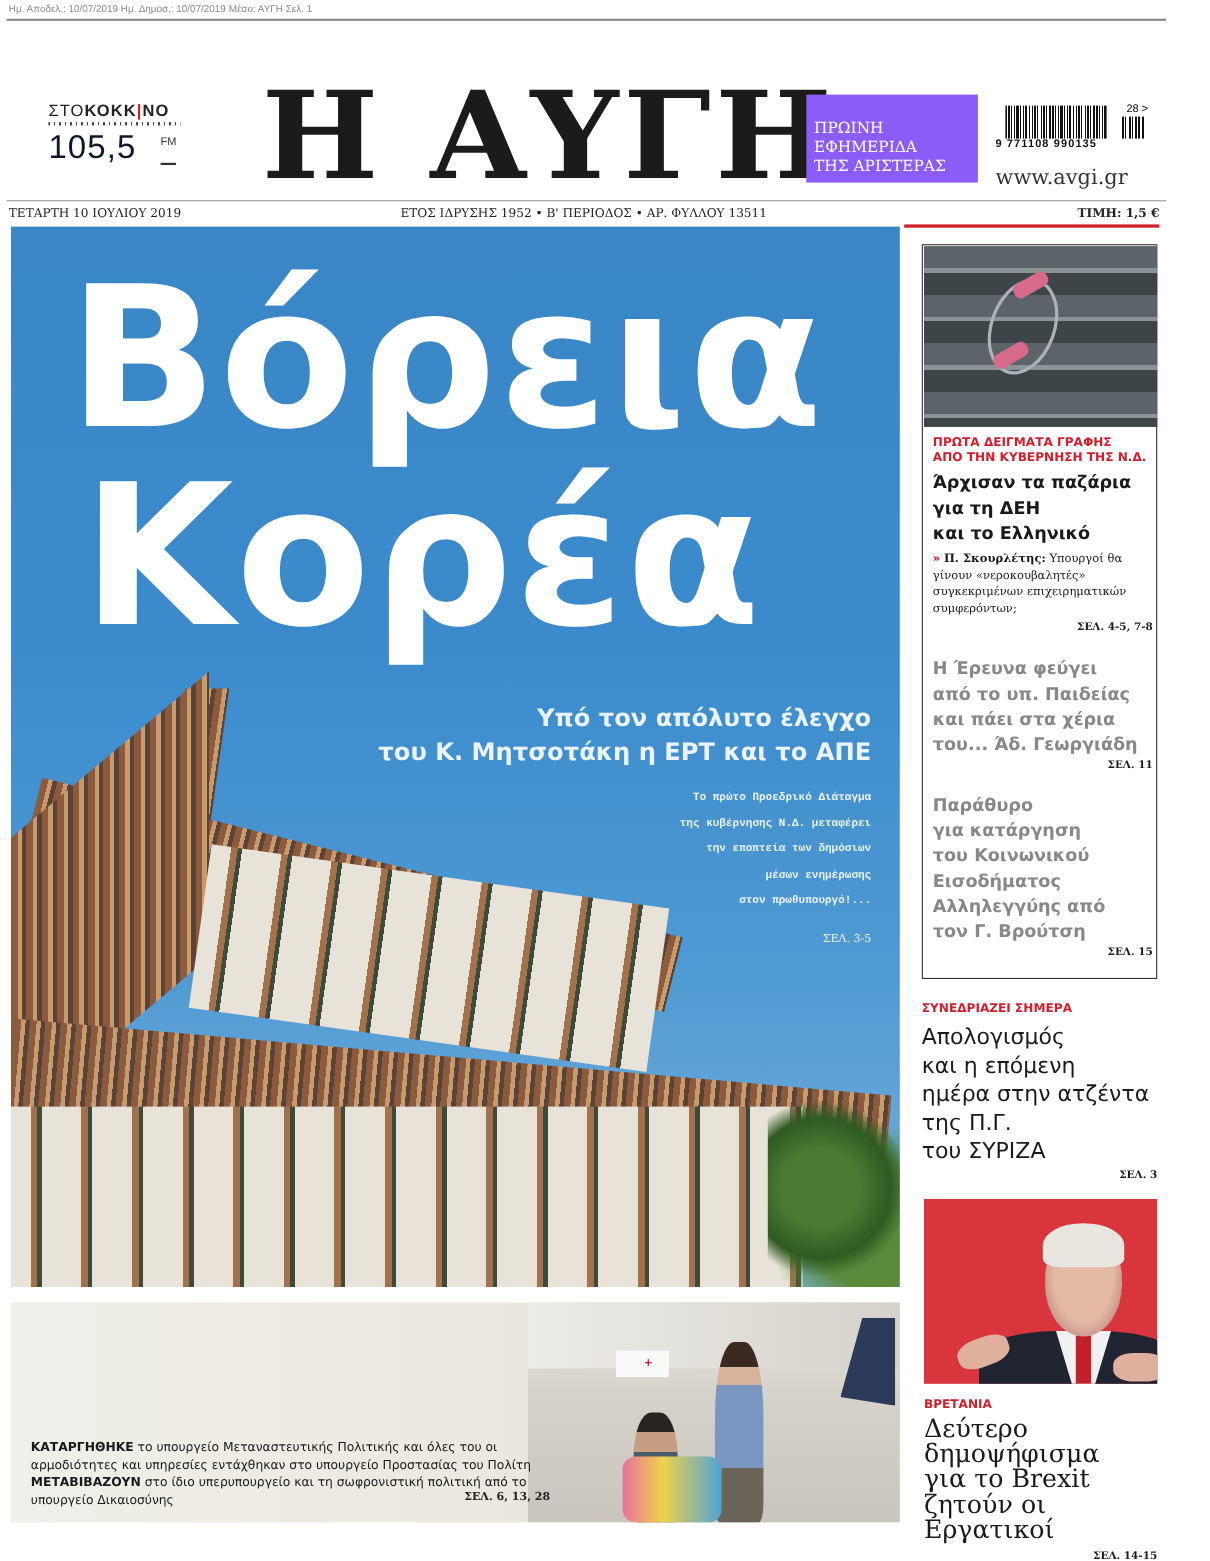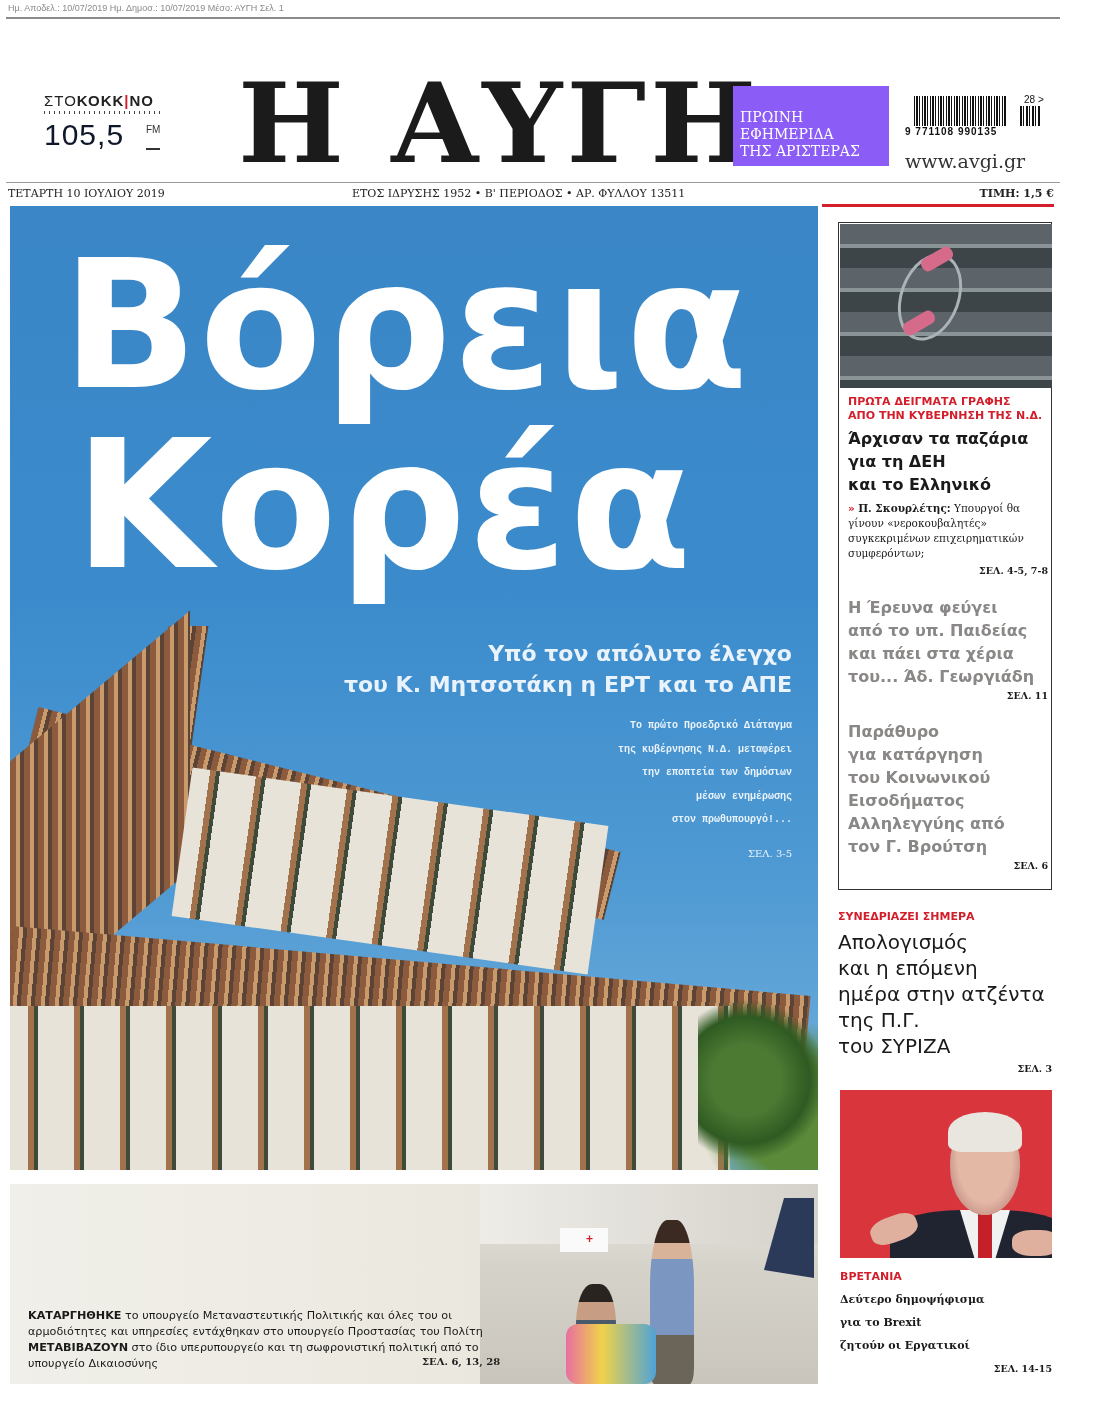--- a/index.html
+++ b/index.html
@@ -26,21 +26,21 @@
     background: repeating-linear-gradient(90deg, #111 0 1px, #fff 1px 2px, #111 2px 4px, #fff 4px 5px, #111 5px 6px, #fff 6px 8px); }
   .barcode-num { position: absolute; left: 905px; top: 126px; font-size: 10px; letter-spacing: 1px; color: #111; font-weight: bold; }
   .barcode-addon { position: absolute; left: 1020px; top: 106px; width: 20px; height: 20px;
     background: repeating-linear-gradient(90deg, #111 0 2px, #fff 2px 3px, #111 3px 4px, #fff 4px 6px); }
   .barcode-addon-num { position: absolute; left: 1024px; top: 94px; font-size: 10px; color: #111; }
   .site-url { position: absolute; left: 905px; top: 150px; font-family: "DejaVu Serif", serif; font-size: 19px; color: #333; }
 
   .date-rule { position: absolute; left: 6px; top: 182px; width: 1054px; height: 1px; background: #999; }
   .dateline { position: absolute; top: 187px; font-family: "DejaVu Serif", serif; font-size: 11px; color: #222; white-space: nowrap; }
   .dateline.left { left: 8px; }
-  .dateline.center { left: 352px; }
+  .dateline.center { left: 364px; }
   .dateline.right { right: 46px; font-weight: 700; }
 
   
   .hero { position: absolute; left: 10px; top: 206px; width: 808px; height: 964px; background: linear-gradient(180deg, #3a86c6 0%, #3b8bcc 40%, #4f9ad3 70%, #79b3de 100%); overflow: hidden; }
   .hero-title { position: absolute; left: 0; width: 808px; text-align: center; color: #fff; font-family: "DejaVu Sans", sans-serif; font-weight: 700; font-size: 178px; line-height: 180px; letter-spacing: 2px; }
   .hero-title.l1 { top: 30px; left: -8px; }
   .hero-title.l2 { top: 210px; left: -30px; }
   .hero-sub { position: absolute; right: 26px; top: 432px; text-align: right; color: #eaf3fb; font-family: "DejaVu Sans", sans-serif; font-weight: 700; font-size: 22px; line-height: 31px; }
   .hero-body { position: absolute; right: 26px; top: 508px; text-align: right; color: #eaf3fb; font-family: Liberation Mono, monospace; font-weight: 700; font-size: 10px; line-height: 23.5px; }
   .hero-page { position: absolute; right: 26px; top: 642px; color: #eaf3fb; font-family: "DejaVu Serif", serif; font-size: 10px; }
@@ -85,21 +85,21 @@
   .s4 .side-headline { font-size: 20px; line-height: 26px; margin-top: 5px; font-weight: 400; }
   .corbyn { position: absolute; left: 840px; top: 1090px; width: 212px; height: 168px; background: #d9353c; overflow: hidden; }
   .corbyn-head { position: absolute; left: 110px; top: 30px; width: 70px; height: 95px; background: radial-gradient(ellipse at 50% 40%, #e3b8a5 0 55%, #c9958a 75%); border-radius: 45% 45% 50% 50%; }
   .corbyn-hair { position: absolute; left: 108px; top: 22px; width: 74px; height: 40px; background: #e9e5df; border-radius: 50% 50% 20% 20%; }
   .corbyn-body { position: absolute; left: 50px; top: 120px; width: 180px; height: 60px; background: #1f2430; border-radius: 40% 40% 0 0; }
   .corbyn-shirt { position: absolute; left: 120px; top: 120px; width: 50px; height: 50px; background: #f1f1f1; clip-path: polygon(0 0, 100% 0, 70% 100%, 30% 100%); }
   .corbyn-tie { position: absolute; left: 138px; top: 124px; width: 14px; height: 44px; background: #c3202a; }
   .hand { position: absolute; width: 48px; height: 26px; background: #e0b09e; border-radius: 40%; }
 
   .s5 { position: absolute; left: 840px; top: 1270px; width: 214px; }
-  .s5 .side-headline { font-size: 11px; line-height: 23px; margin-top: 4px; font-weight: 700; font-family: "DejaVu Serif", serif; }
+  .s5 .side-headline { font-size: 23px; line-height: 23px; margin-top: 4px; font-weight: 400; font-family: "DejaVu Serif", serif; }
 </style>
 </head>
 <body>
 
 <div class="meta-line">Ημ. Αποδελ.: 10/07/2019  Ημ. Δημοσ.: 10/07/2019  Μέσο: ΑΥΓΗ  Σελ. 1</div>
 <div class="meta-rule"></div>
 
 <div class="radio">
   <div class="radio-name"><span>ΣΤΟ</span><b>ΚΟΚΚ</b><span class="bar">|</span><b>ΝΟ</b></div>
   <div class="radio-dots"></div>
@@ -206,21 +206,21 @@
 
 <div class="s3">
   <div class="gray-headline">
     <div>Παράθυρο</div>
     <div>για κατάργηση</div>
     <div>του Κοινωνικού</div>
     <div>Εισοδήματος</div>
     <div>Αλληλεγγύης από</div>
     <div>τον Γ. Βρούτση</div>
   </div>
-  <div class="side-page" style="margin-top:2px;">ΣΕΛ. 6</div>
+  <div class="side-page" style="margin-top:2px;">ΣΕΛ. 15</div>
 </div>
 
 <div class="s4">
   <div class="kicker">ΣΥΝΕΔΡΙΑΖΕΙ ΣΗΜΕΡΑ</div>
   <div class="side-headline">
     <div>Απολογισμός</div>
     <div>και η επόμενη</div>
     <div>ημέρα στην ατζέντα</div>
     <div>της Π.Γ.</div>
     <div>του ΣΥΡΙΖΑ</div>

